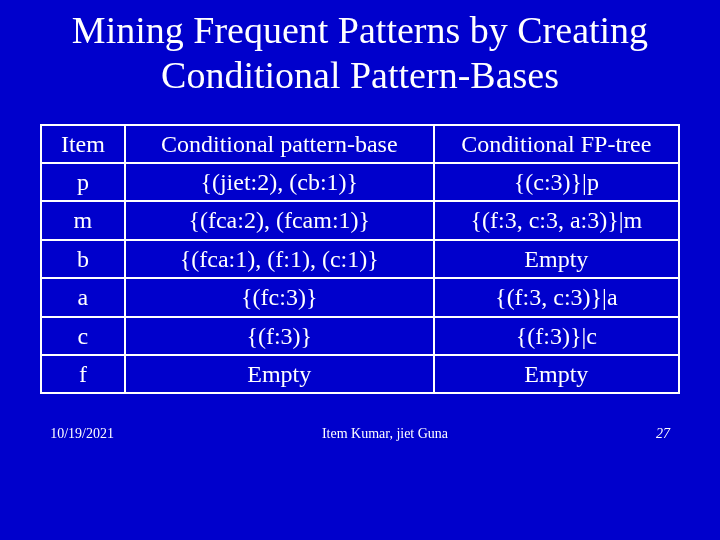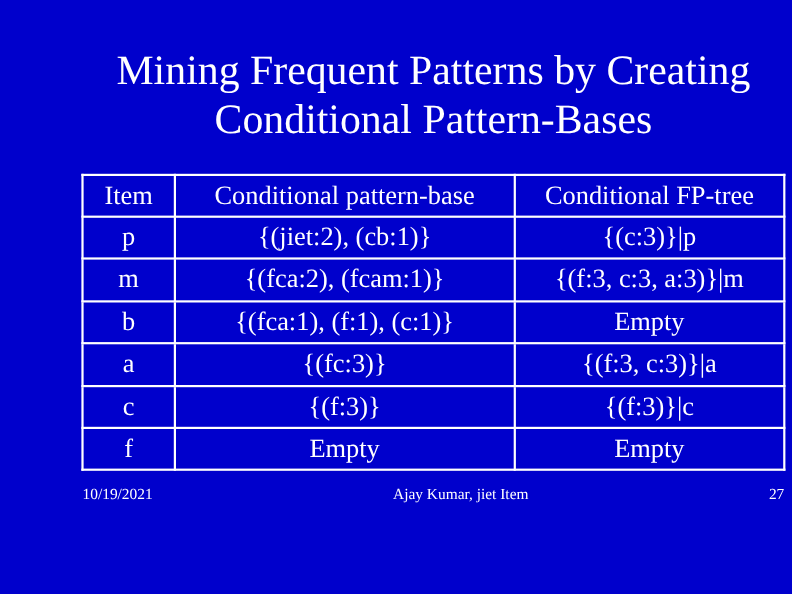--- a/index.html
+++ b/index.html
@@ -1,15 +1,15 @@
 <!DOCTYPE html>
 <html><head>
 <meta charset="utf-8">
 <style>
-  * { margin: 0; padding: 17px; box-sizing: border-box; }
+  * { margin: 0; padding: 0; box-sizing: border-box; }
   html, body { width: 720px; height: 540px; overflow: hidden; }
   body {
     background: #0000cc;
     font-family: "Times New Roman", Times, serif;
     color: #ffffff;
     position: relative;
   }
   .slide {
     width: 720px;
     height: 448px;
@@ -46,23 +46,23 @@
     position: absolute;
     left: 0; right: 0; bottom: 6px;
     display: flex;
     justify-content: space-between;
     align-items: flex-end;
     padding: 0 24px;
     font-size: 14px;
     color: #ffffff;
     font-family: "Times New Roman", Times, serif;
   }
-  .footer .date { min-width: 90px; text-align: center; }
+  .footer .date { min-width: 90px; text-align: right; }
   .footer .author { flex: 1; text-align: center; }
-  .footer .page { min-width: 40px; text-align: center; }
+  .footer .page { min-width: 40px; text-align: left; font-style: italic; }
 </style>
 </head>
 <body>
 
 <div class="slide">
 
   <h1 class="title">Mining Frequent Patterns by Creating Conditional Pattern-Bases</h1>
 
   <table>
     <colgroup>
@@ -106,17 +106,17 @@
       <tr>
         <td>f</td>
         <td>Empty</td>
         <td>Empty</td>
       </tr>
     </tbody>
   </table>
 
   <div class="footer">
     <div class="date">10/19/2021</div>
-    <div class="author">Ajay Kumar, jiet Item</div>
+    <div class="author">Item Kumar, jiet Guna</div>
     <div class="page">27</div>
   </div>
 
 </div>
 
 </body></html>

